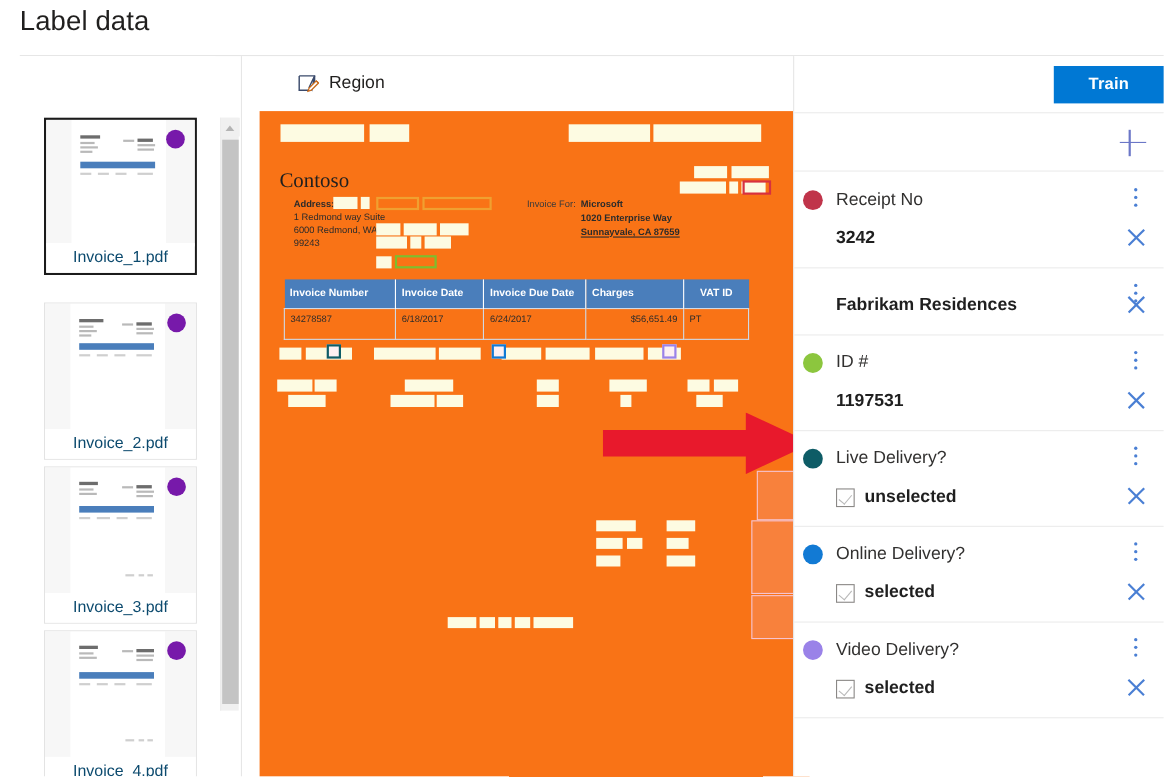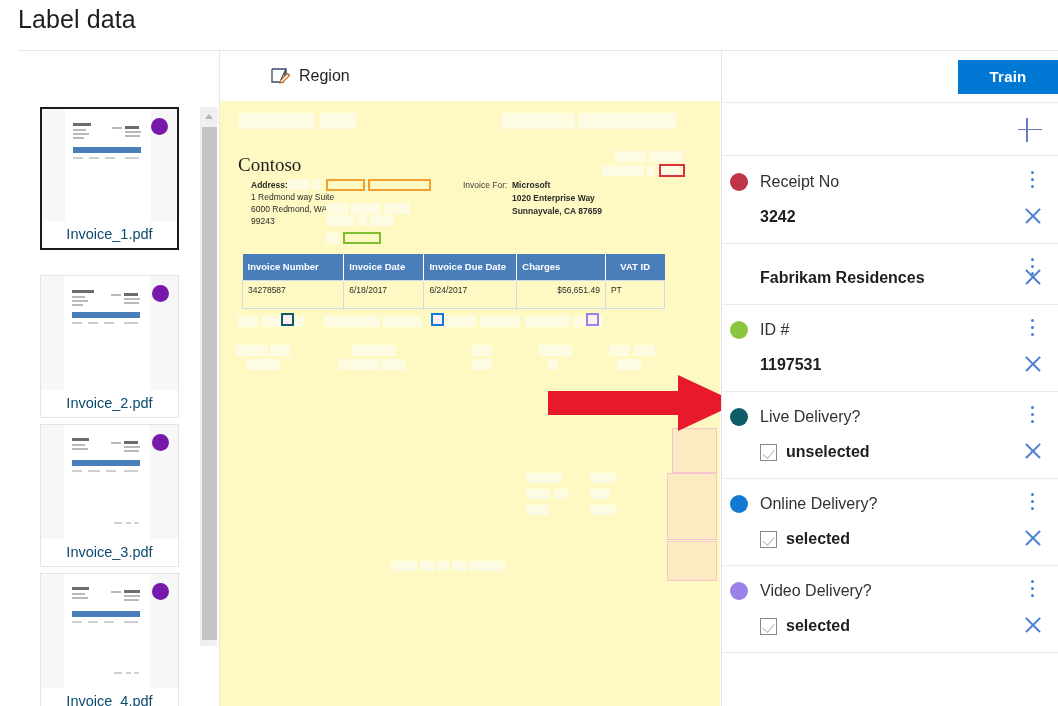--- a/index.html
+++ b/index.html
@@ -103,23 +103,23 @@
     margin-left: 50px;
     background: transparent; border: none;
     font-size: 16px; color: #201f1e;
     font-family: "Liberation Sans", sans-serif;
     cursor: pointer;
   }
   .tool-icon { width: 20px; height: 20px; display: block; }
 
   
   .canvas {
-    position: absolute; left: 220px; top: 101px;
+    position: absolute; left: 236px; top: 101px;
     width: 500px; height: 605px;
-    background: #fef9c3;
+    background: #f97316;
     overflow: hidden;
   }
   .doc {
     position: absolute; left: 0; top: 0; width: 500px; height: 605px;
   }
 
   
   .hl { position: absolute; background: #fdfbe2; }
 
   
@@ -422,21 +422,21 @@
       <div class="hl" style="left:106px; top:114px; width:28px; height:11px;"></div>
       <div class="hl" style="left:137px; top:114px; width:10px; height:11px;"></div>
       <div class="hl" style="left:150px; top:114px; width:24px; height:11px;"></div>
 
       <div class="hl" style="left:106px; top:132px; width:14px; height:11px;"></div>
       <div class="tagbox" style="left:123px; top:131px; width:38px; height:12px; border-color:#7dbe2e;"></div>
 
       <div class="doc-text" style="left:243px; top:79px; font-size:8.5px; color:#3a3a3a;">Invoice For:</div>
       <div class="doc-text lbl-bold" style="left:292px; top:79px; font-size:8.5px;">Microsoft</div>
       <div class="doc-text lbl-bold" style="left:292px; top:92px; font-size:8.5px;">1020 Enterprise Way</div>
-      <div class="doc-text lbl-bold" style="left:292px; top:105px; font-size:8.5px;">Sunnayvale, CA 87659</div>
+      <div class="doc-text lbl-bold" style="left:292px; top:105px; font-size:8.5px;text-decoration:underline;">Sunnayvale, CA 87659</div>
 
       <table class="inv-table">
         <thead>
           <tr>
             <th style="width:24%">Invoice Number</th>
             <th style="width:19%">Invoice Date</th>
             <th style="width:22%">Invoice Due Date</th>
             <th style="width:21%">Charges</th>
             <th style="width:14%; border-right:none;text-align:center;">VAT ID</th>
           </tr>

